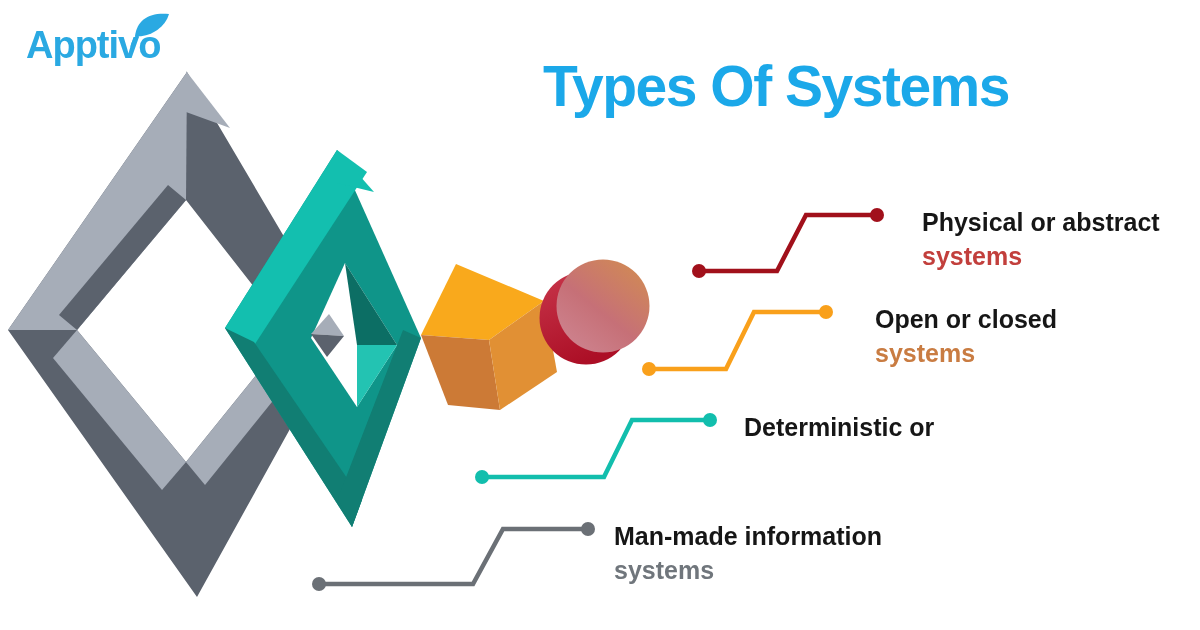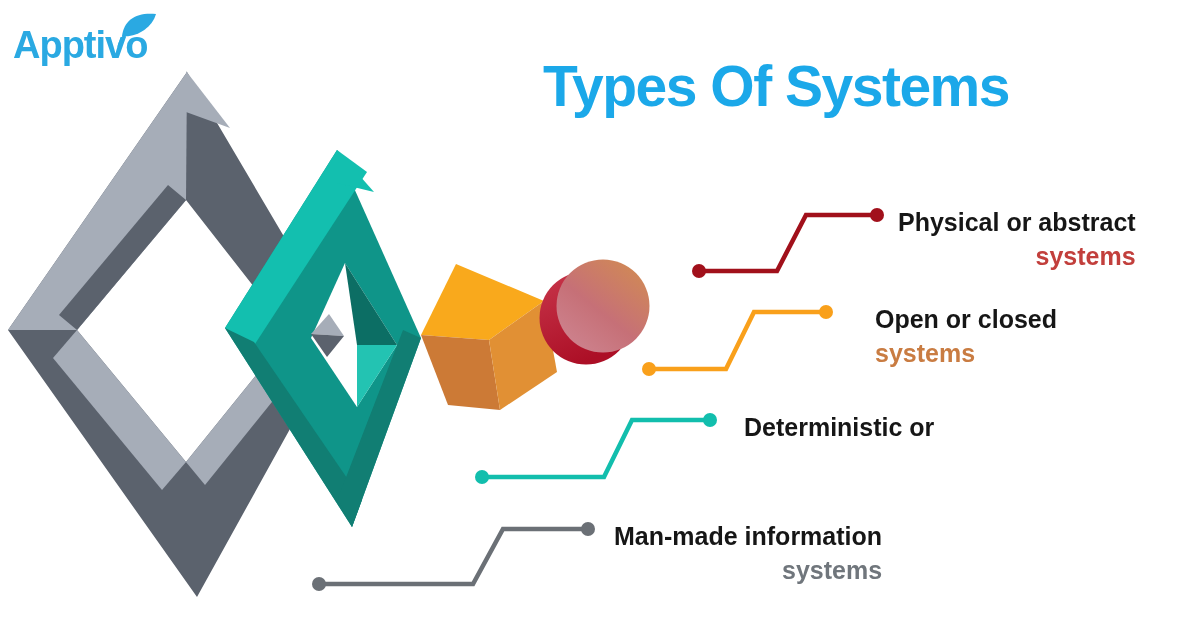--- a/index.html
+++ b/index.html
@@ -1,39 +1,39 @@
 <!DOCTYPE html>
 <html><head>
 <meta charset="utf-8">
 <style>
   html,body{margin:0;padding:0;background:#ffffff;}
   #canvas{
     position:relative;width:1200px;height:630px;background:#ffffff;overflow:hidden;
     font-family:"Liberation Sans","DejaVu Sans",sans-serif;
   }
   #illustration{position:absolute;left:0;top:0;width:1200px;height:630px;}
-  .logo{position:absolute;left:13px;top:20px;width:190px;height:54px;}
+  .logo{position:absolute;left:26px;top:20px;width:190px;height:54px;}
   .logo .brand{
     position:absolute;left:0;top:4px;font-size:38px;font-weight:600;letter-spacing:-1px;
     color:#2AA9E2;line-height:42px;
   }
   .logo svg{position:absolute;left:99px;top:-12px;}
   .title{
     position:absolute;left:543px;top:56px;width:560px;
     font-size:57px;font-weight:700;letter-spacing:-1.5px;line-height:60px;white-space:nowrap;
   }
   .callout-label{
     position:absolute;font-size:25px;font-weight:700;line-height:34px;
     color:#161616;white-space:nowrap;
   }
   .callout-label .l2{display:block;}
-  #co-physical{left:898px;top:205px;text-align:right;}
+  #co-physical{left:922px;top:205px;}
   #co-open{left:846px;top:302px;margin-left:29px;}
   #co-deterministic{left:744px;top:410px;}
-  #co-manmade{left:614px;top:519px;text-align:right;}
+  #co-manmade{left:614px;top:519px;}
 </style>
 </head>
 <body>
 
 <div id="canvas">
 
   <svg id="illustration" viewBox="0 0 1200 630" xmlns="http://www.w3.org/2000/svg">
     <defs>
       <linearGradient id="rimGrad" x1="0" y1="0" x2="0.4" y2="1">
         <stop offset="0" stop-color="#C8364B"></stop>

